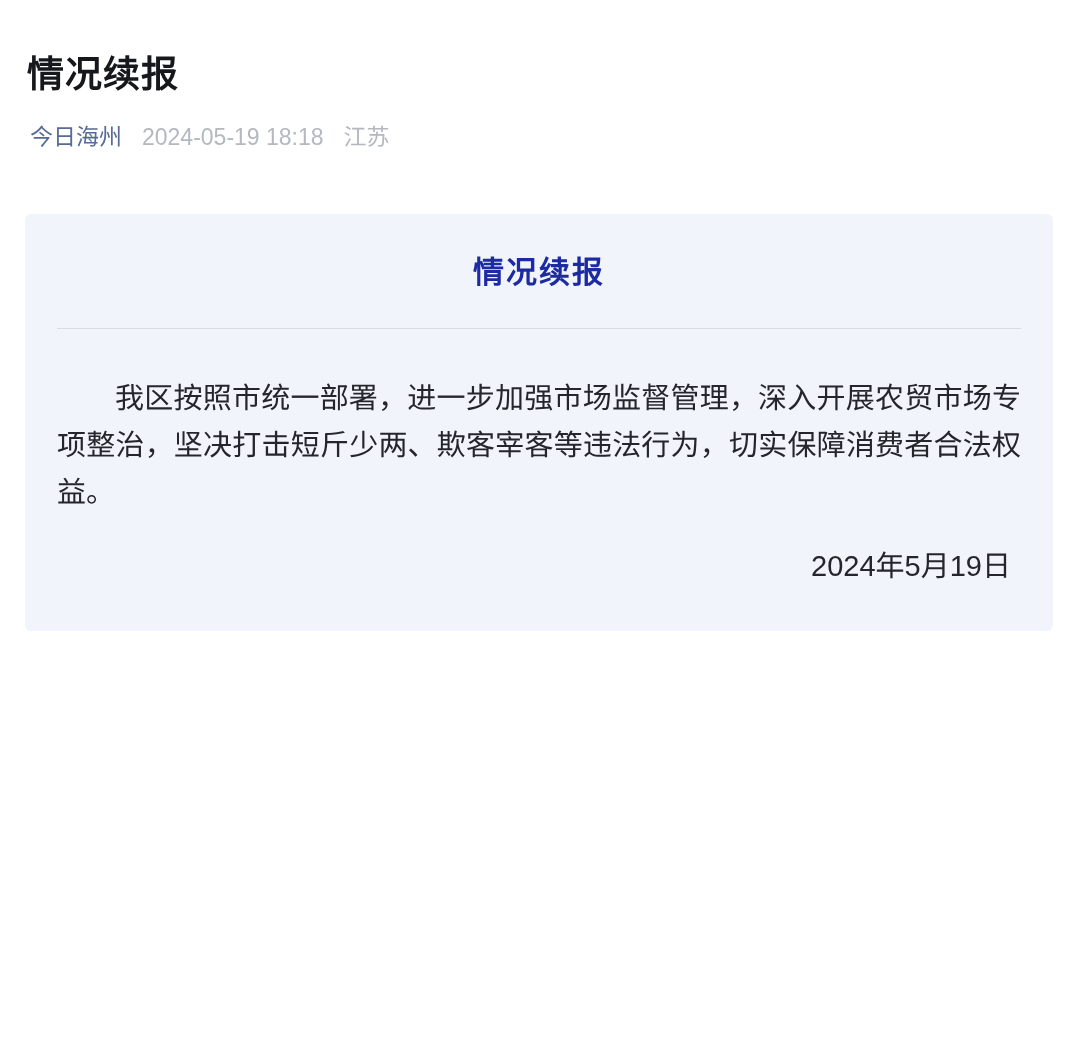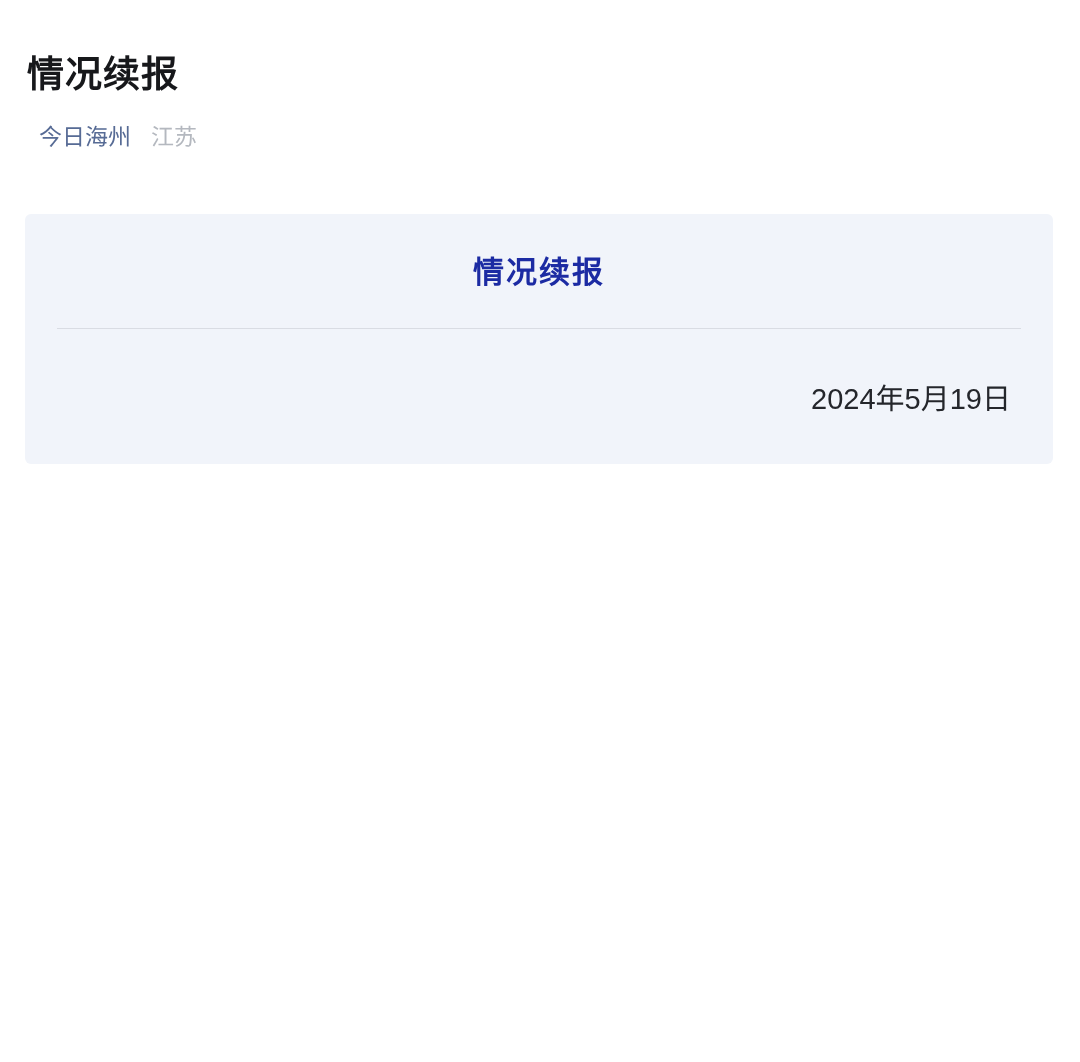--- a/index.html
+++ b/index.html
@@ -29,21 +29,21 @@
     margin: 0;
     padding: 22px 27px 0 27px;
     font-size: 37px;
     line-height: 46px;
     font-weight: 700;
     color: var(--title-text);
     letter-spacing: 1px;
   }
   .meta {
     margin-top: 24px;
-    padding: 0 39px;
+    padding: 0 30px;
     font-size: 23px;
     line-height: 30px;
     display: flex;
     align-items: baseline;
     gap: 20px;
   }
   .account {
     color: var(--account-link);
     text-decoration: none;
     cursor: pointer;
@@ -93,33 +93,35 @@
 </style>
 </head>
 <body>
 
 <div class="page">
 
   <h1 class="page-title">情况续报</h1>
 
   <div class="meta">
     <a class="account">今日海州</a>
+    <span class="meta-time">2024-05-19 18:18</span>
     <span class="meta-loc">江苏</span>
   </div>
 
   <div class="card">
 
     <div class="card-title">情况续报</div>
 
     <div class="divider"></div>
 
     <div class="card-body">
 
 
 
+      <p>我区按照市统一部署，进一步加强市场监督管理，深入开展农贸市场专项整治，坚决打击短斤少两、欺客宰客等违法行为，切实保障消费者合法权益。</p>
 
 
       <div class="signature">
         <div>2024年5月19日</div>
       </div>
 
     </div>
   </div>
 </div>
 

